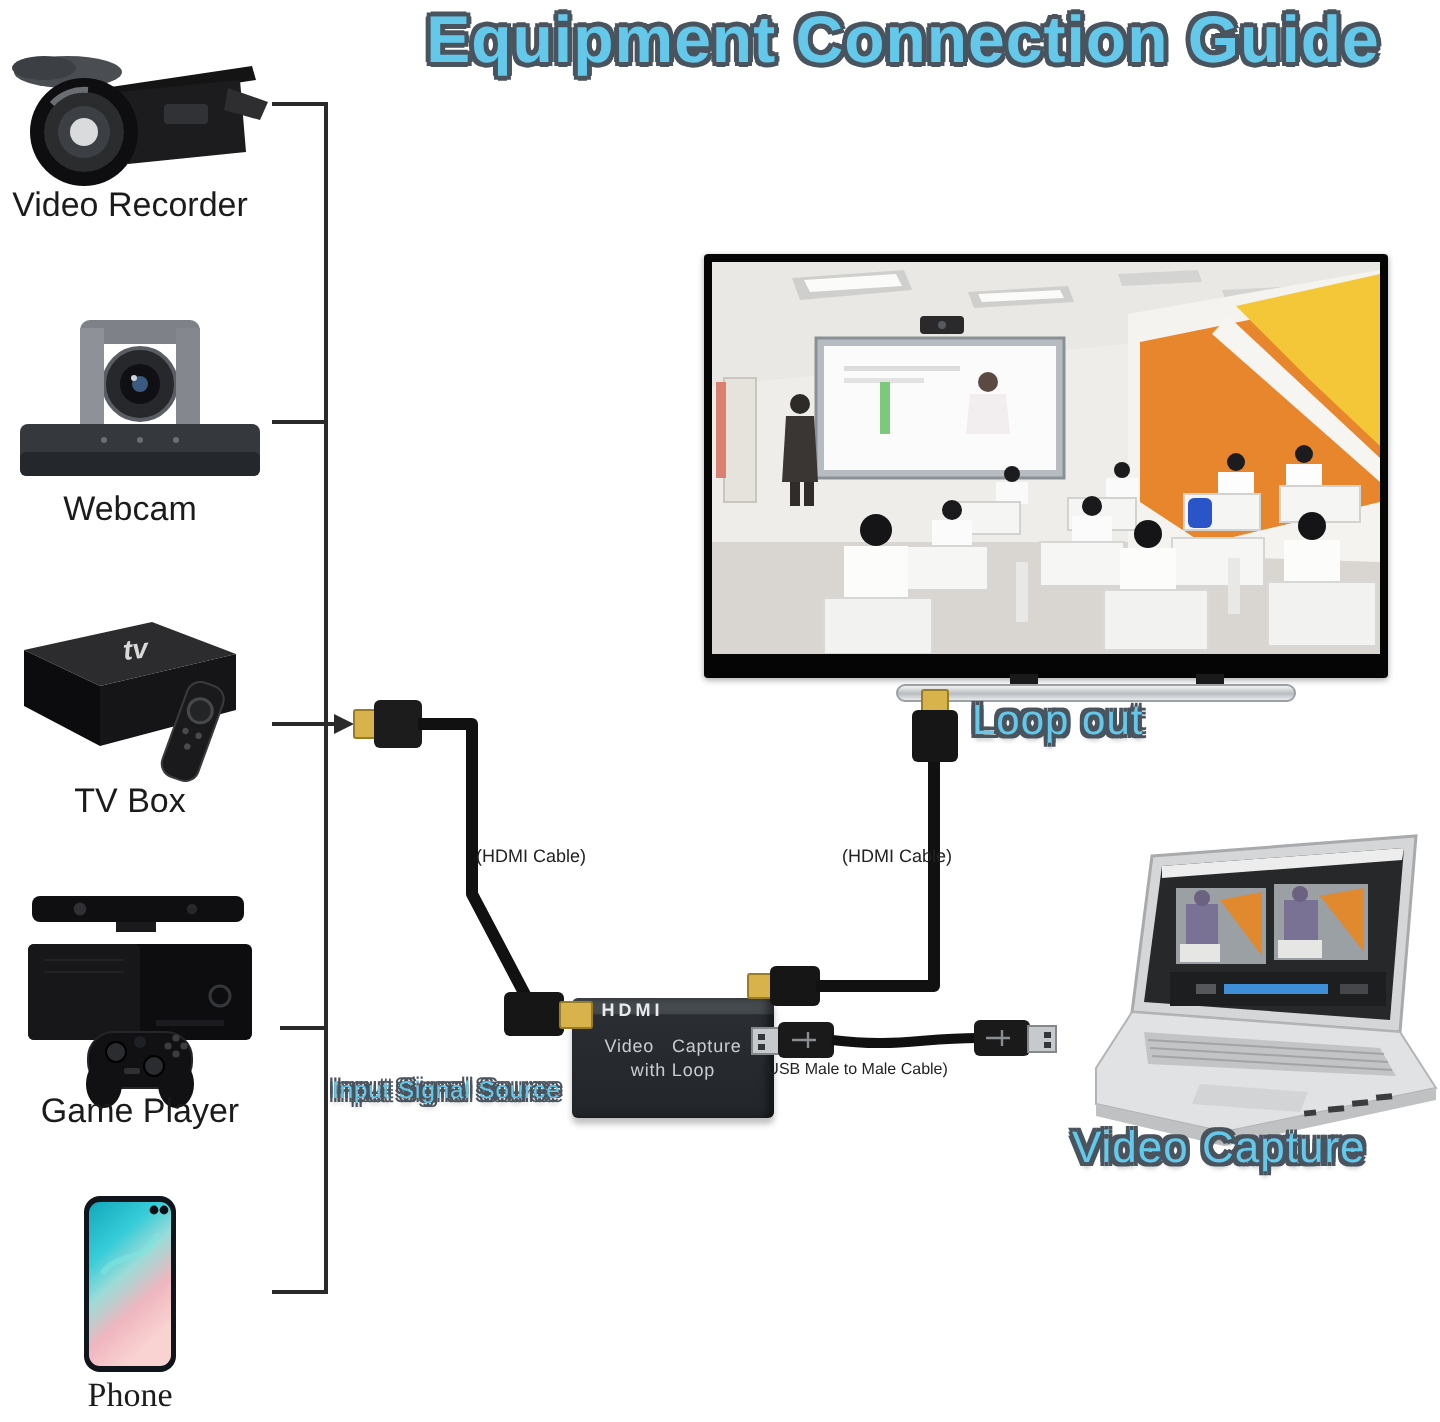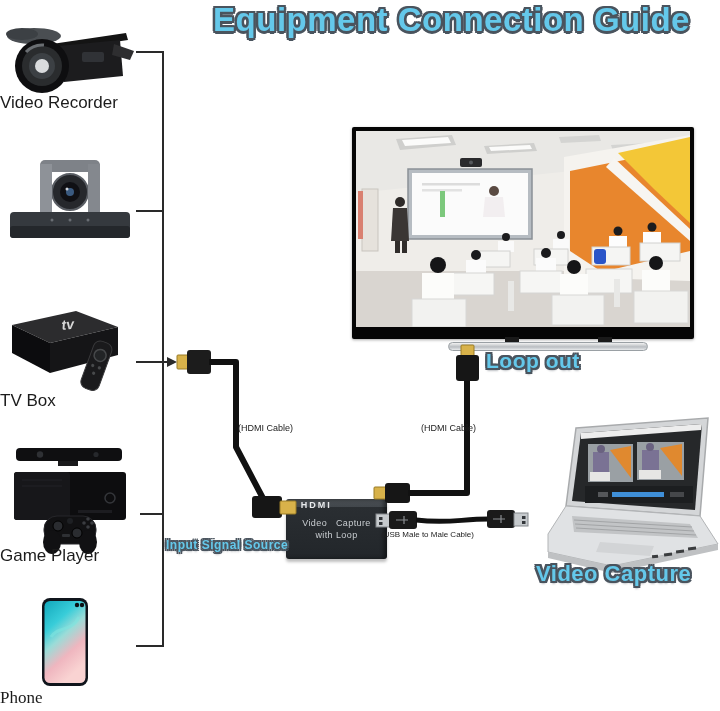--- a/index.html
+++ b/index.html
@@ -11,32 +11,32 @@
     position:absolute; top:1px; left:183px; width:537px;
     font-size:33px; font-weight:700; text-align:center; white-space:nowrap;
     color:#64c8ea;
     text-shadow:
       -2px -2px 0 #4a545e, 0 -2.5px 0 #4a545e, 2px -2px 0 #4a545e,
       -2.5px 0 0 #4a545e, 2.5px 0 0 #4a545e,
       -2px 2px 0 #4a545e, 0 2.5px 0 #4a545e, 2px 2px 0 #4a545e;
     letter-spacing:0.5px;
   }
   .bubble {
-    position:absolute; font-weight:700; white-space:nowrap; color:#64c8ea;
+    position:absolute; font-weight:400; white-space:nowrap; color:#64c8ea;
     text-shadow:
       -2px -2px 0 #4a545e, 0 -2px 0 #4a545e, 2px -2px 0 #4a545e,
       -2px 0 0 #4a545e, 2px 0 0 #4a545e,
       -2px 2px 0 #4a545e, 0 2px 0 #4a545e, 2px 2px 0 #4a545e,
       0 3px 2px rgba(60,70,80,0.35);
     letter-spacing:0.5px;
   }
 
   
   .dev-label {
-    position:absolute; width:130px; 
+    position:absolute; width:130px; text-align:center;
     font-size:17px; color:#1b1b1b; white-space:nowrap;
   }
 
   
   .cable-label {
     position:absolute; font-size:9px; color:#222; white-space:nowrap; z-index:6;
   }
 
   
   .tv-frame {
@@ -110,20 +110,21 @@
       <circle cx="59" cy="33" r="1.5" fill="#cfd4da"></circle>
       <polygon points="32,8 44,8 44,58 32,58" fill="#8e9298"></polygon>
       <polygon points="80,8 92,8 92,58 80,58" fill="#84888e"></polygon>
       <rect x="2" y="56" width="120" height="26" rx="4" fill="#35393e"></rect>
       <rect x="2" y="70" width="120" height="12" rx="3" fill="#24272b"></rect>
       <circle cx="44" cy="64" r="1.5" fill="#6a6e74"></circle>
       <circle cx="62" cy="64" r="1.5" fill="#6a6e74"></circle>
       <circle cx="80" cy="64" r="1.5" fill="#6a6e74"></circle>
     </svg>
   </div>
+  <div class="dev-label" style="left:0; top:245px;">Webcam</div>
 
   <div class="icon-wrap" style="left:4px; top:303px;">
     <svg width="132" height="88" viewBox="0 0 132 88">
       <polygon points="8,22 72,8 114,24 46,40" fill="#2c2c2e"></polygon>
       <polygon points="8,22 46,40 46,70 8,50" fill="#0c0c0e"></polygon>
       <polygon points="46,40 114,24 114,52 46,70" fill="#151517"></polygon>
       <text x="58" y="27" font-size="14" font-weight="700" font-style="italic" fill="#d8d8d8" transform="rotate(-6 58 27)">tv</text>
       <g transform="translate(92,36) rotate(20)">
         <rect x="0" y="0" width="19" height="50" rx="7" fill="#1a1a1c" stroke="#3a3a3c" stroke-width="1"></rect>
         <circle cx="9.5" cy="14" r="6" fill="#222426" stroke="#46484a" stroke-width="1.5"></circle>

